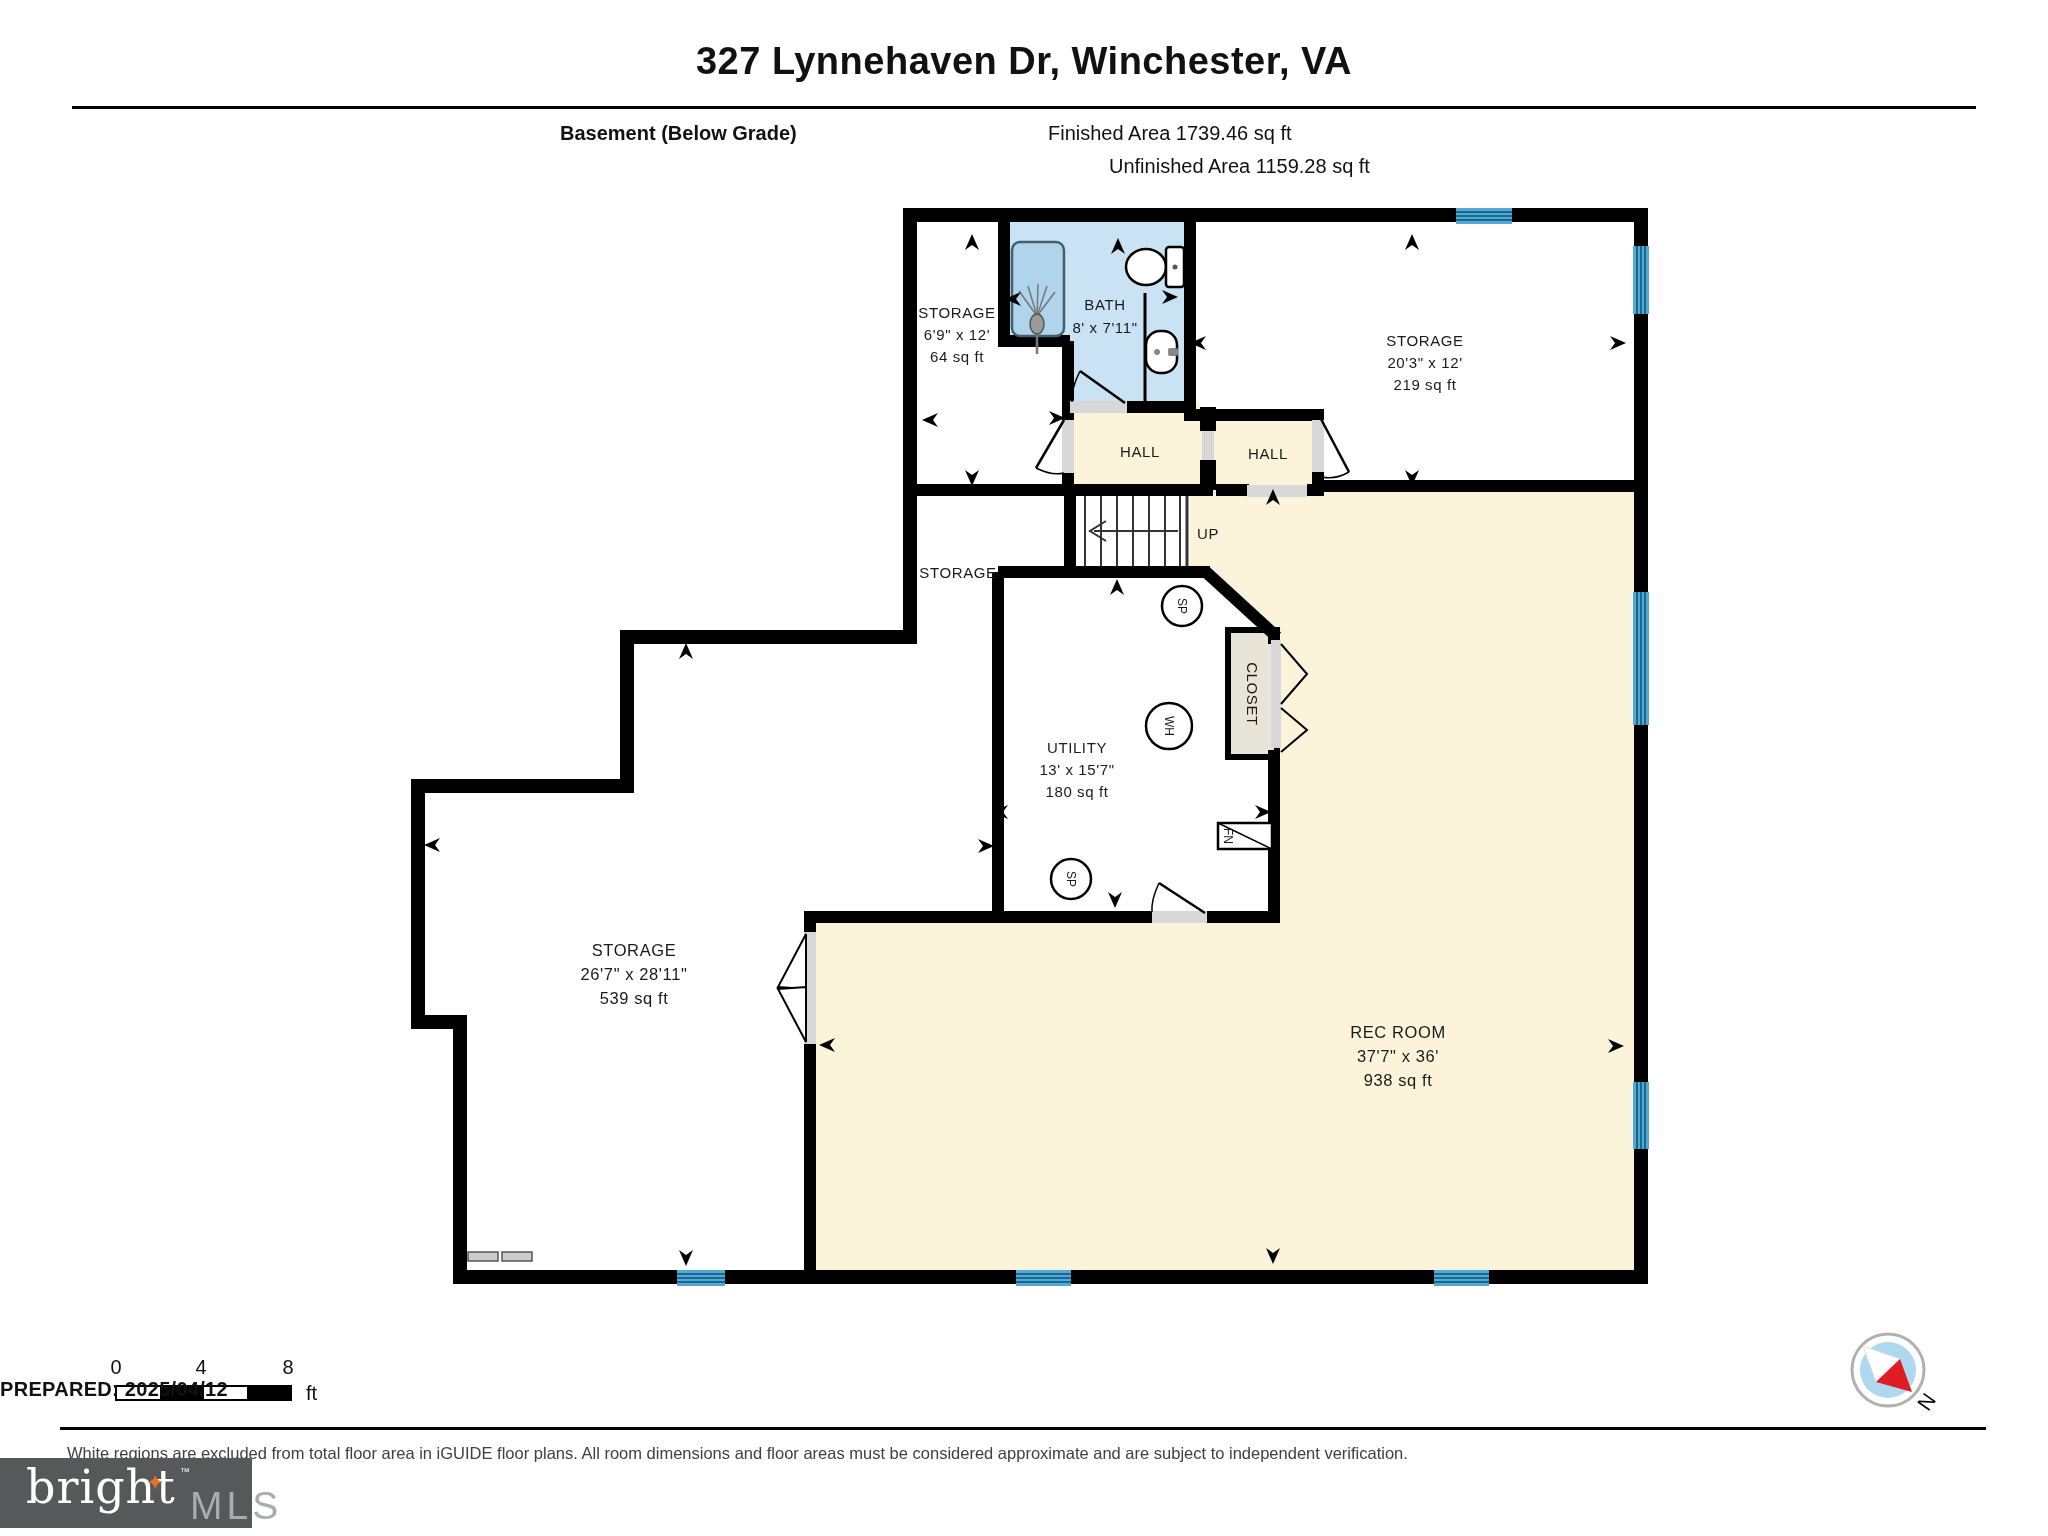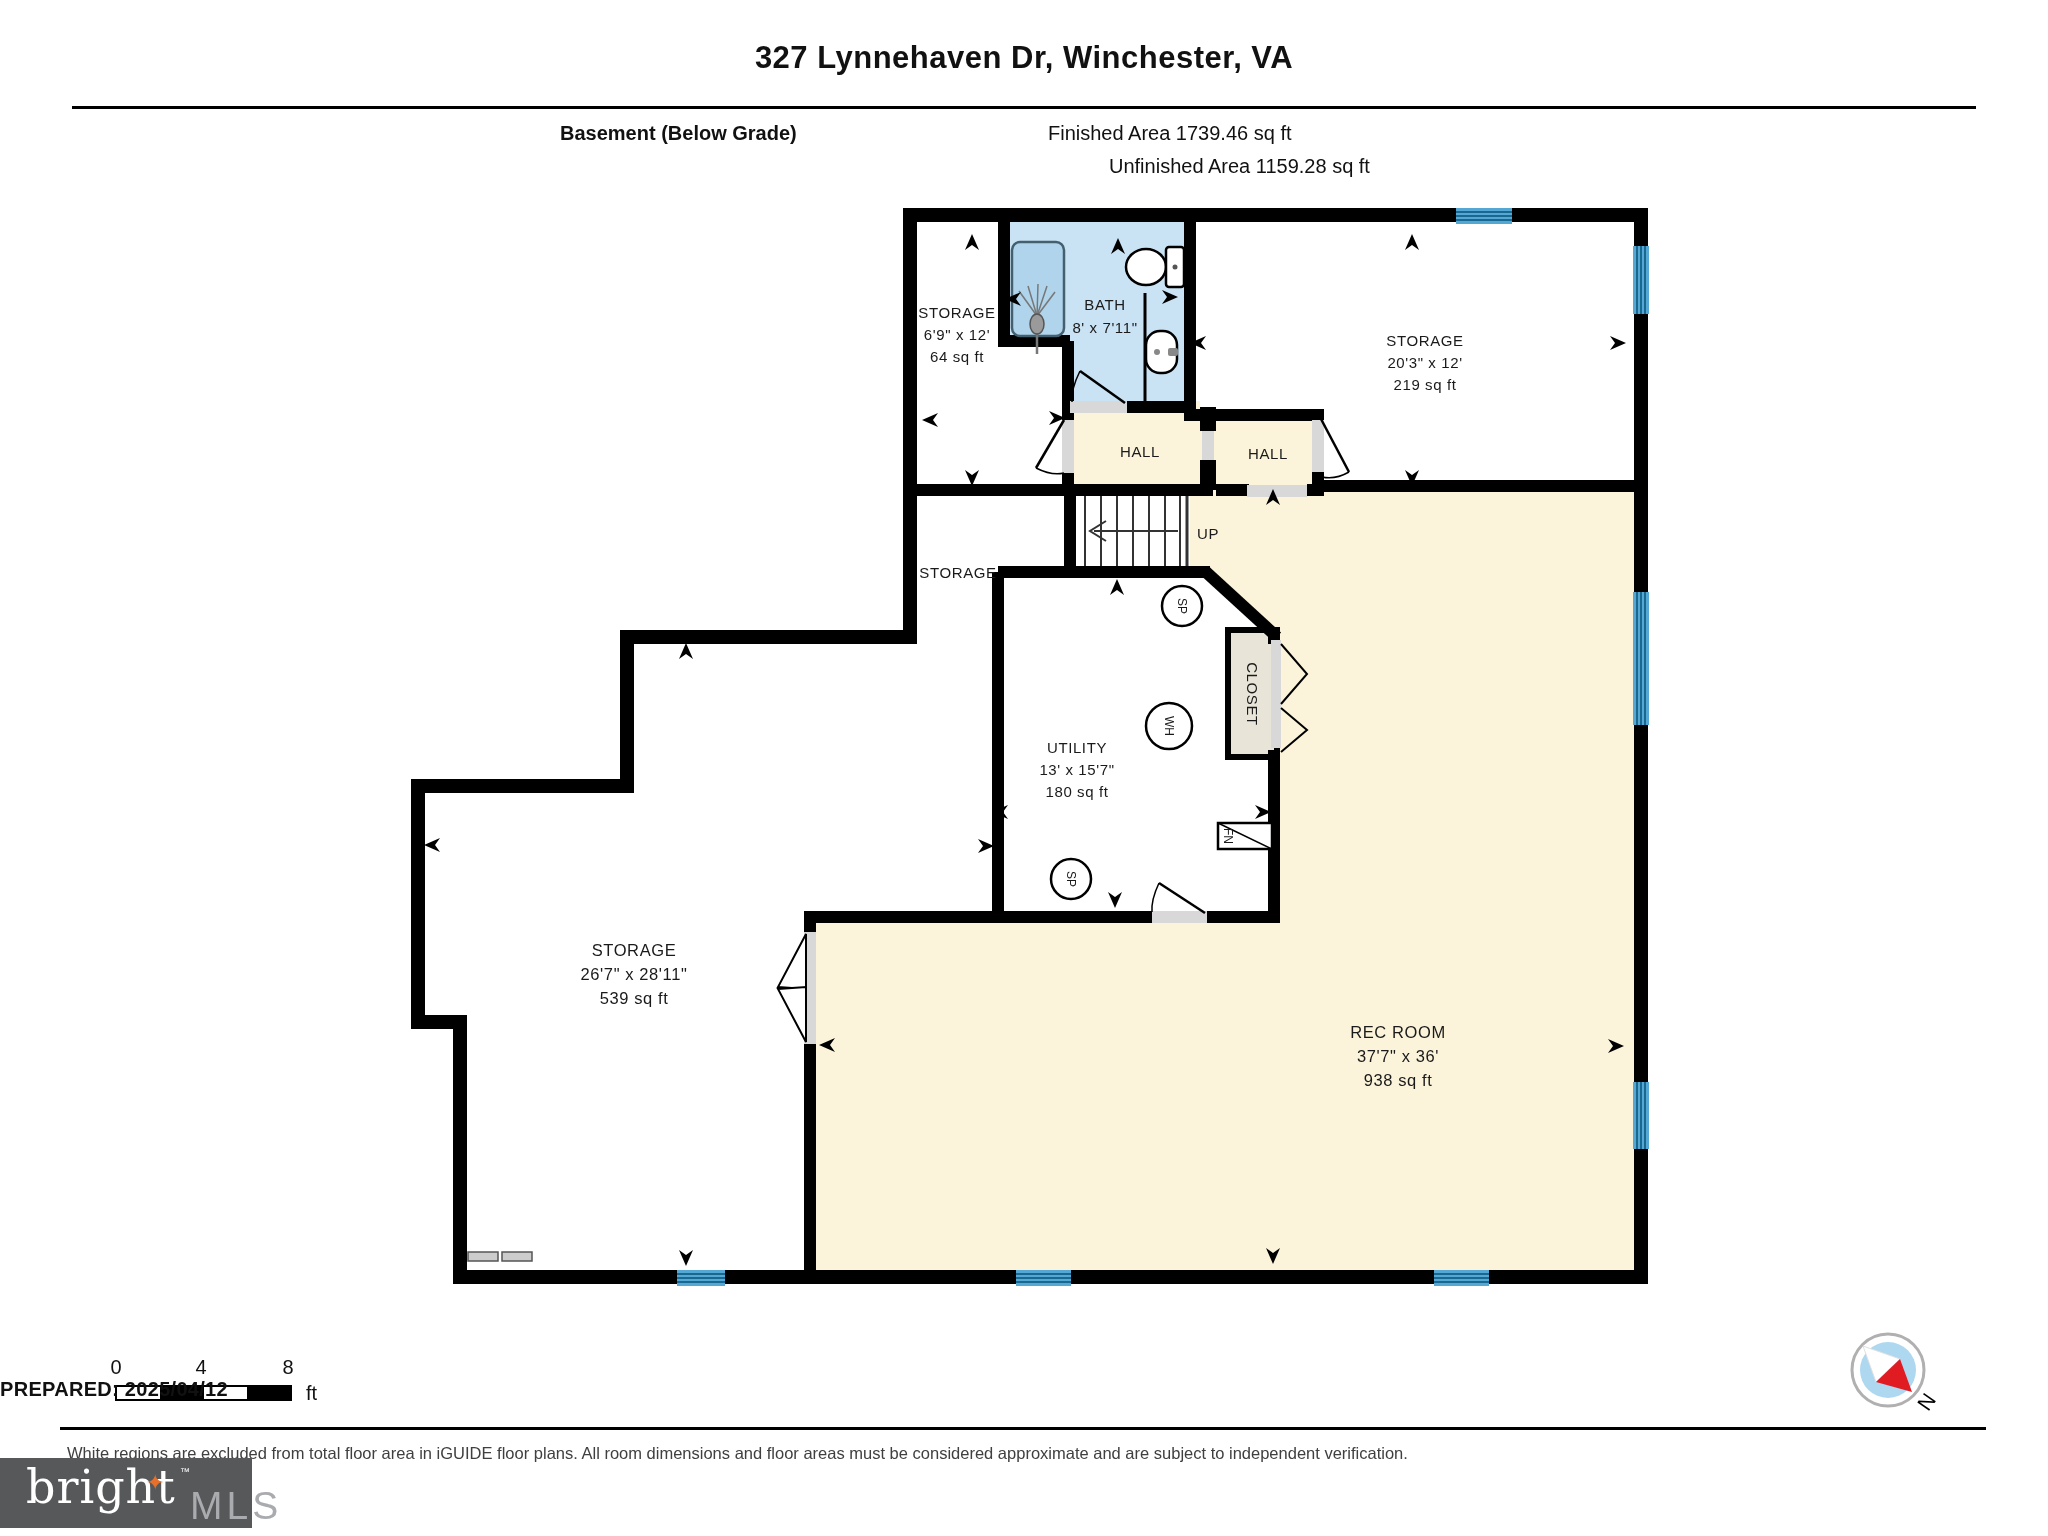--- a/index.html
+++ b/index.html
@@ -1,19 +1,19 @@
 <!DOCTYPE html>
 <html><head>
 <meta charset="utf-8">
 <style>
   html,body{margin:0;padding:0;background:#fff;}
   .canvas{position:relative;width:2048px;height:1536px;background:#ffffff;
           font-family:"Liberation Sans",sans-serif;color:#111;overflow:hidden;}
   .title{position:absolute;top:40px;left:0;width:2048px;text-align:center;
-         font-size:31px;font-weight:bold;letter-spacing:.5px;}
+         font-size:38px;font-weight:bold;letter-spacing:.5px;}
   .rule1{position:absolute;top:106px;left:72px;width:1904px;height:3px;background:#000;}
   .floor-label{position:absolute;top:122px;left:560px;width:420px;text-align:left;
                font-size:20px;font-weight:bold;}
   .area-finished{position:absolute;top:122px;left:1048px;font-size:20px;}
   .area-unfinished{position:absolute;top:155px;left:1109px;font-size:20px;}
   svg text{font-family:"Liberation Sans",sans-serif;}
   .roomlabel{font-size:15px;fill:#1a1a1a;letter-spacing:.6px;}
   .roomlabel-big{font-size:16.5px;fill:#1a1a1a;letter-spacing:.6px;}
   .fixlabel{font-size:12px;fill:#1a1a1a;}
   

